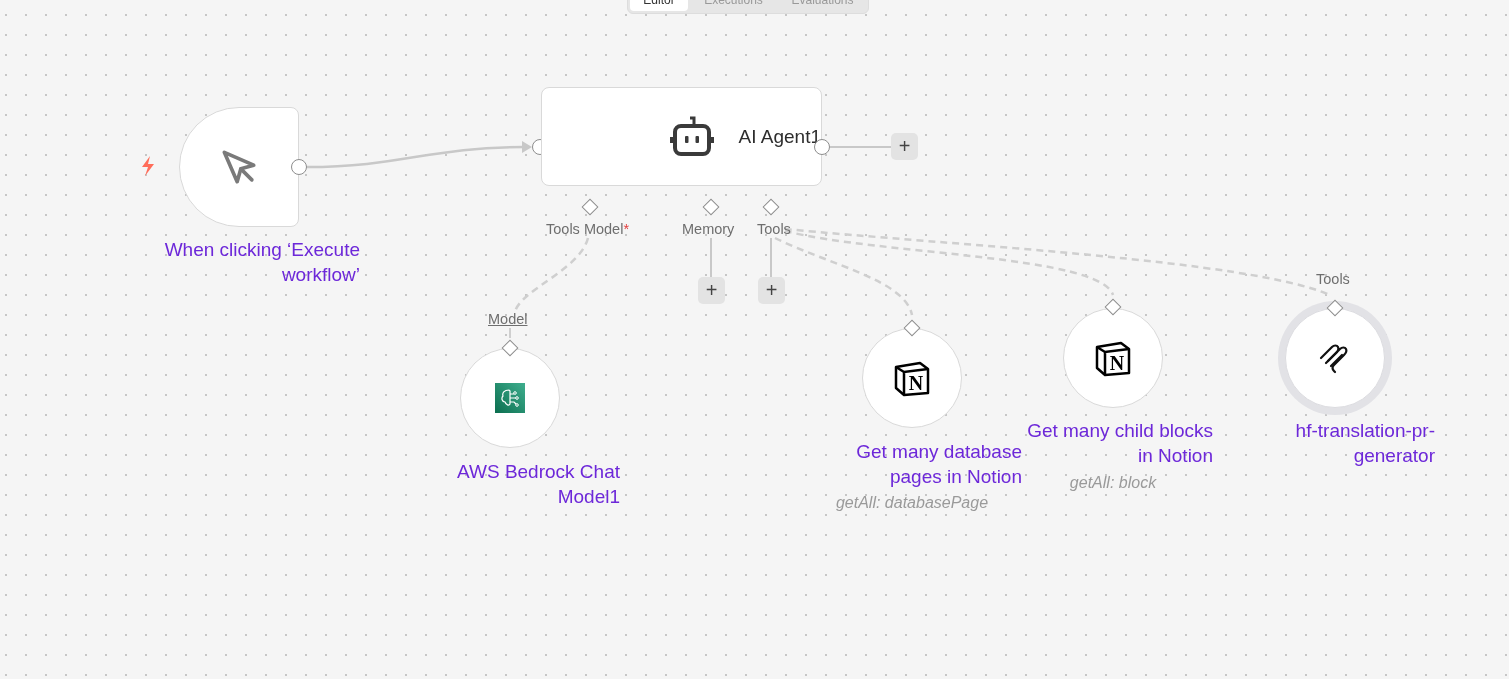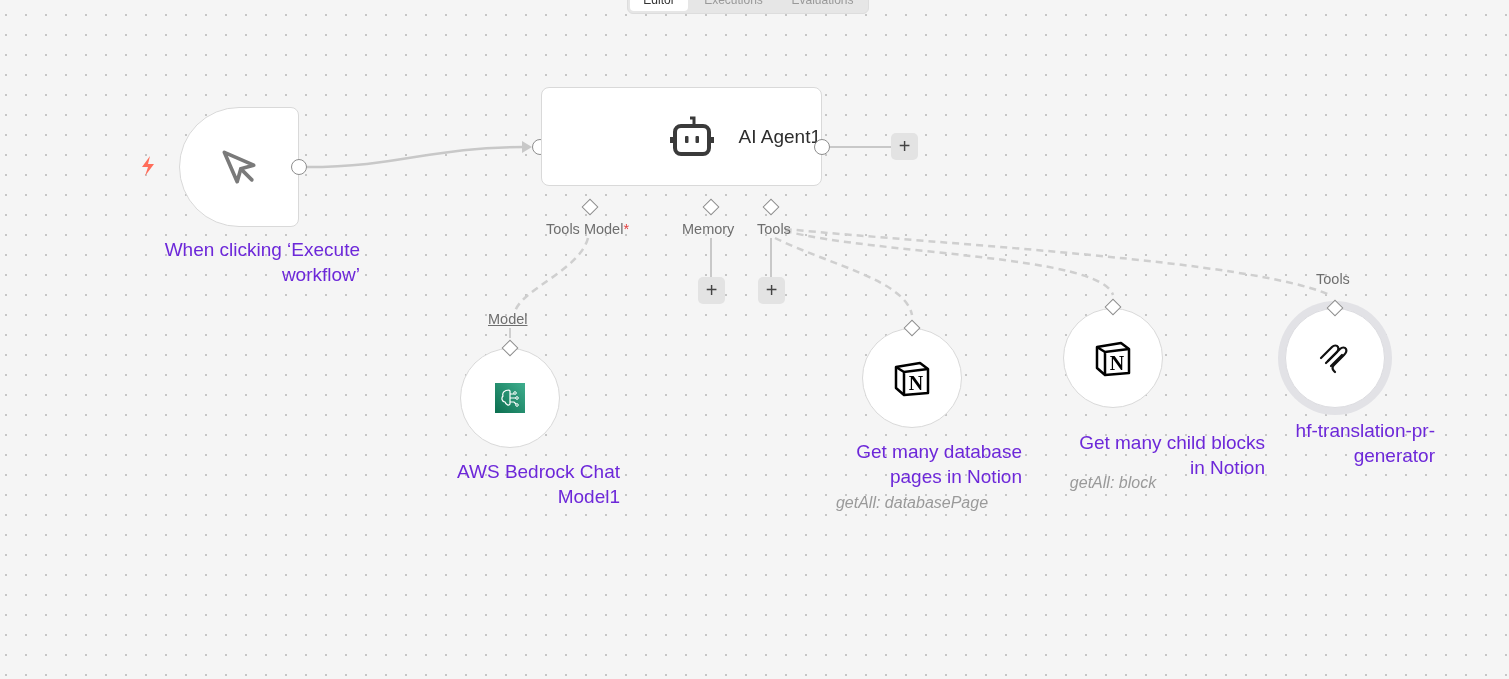--- a/index.html
+++ b/index.html
@@ -142,21 +142,21 @@
 <div class="sublabel" style="left:812px; top:494px; width:200px;">getAll: databasePage</div>
 
 <div class="node circle notion2">
   <svg width="38" height="38" viewBox="0 0 38 38">
     <path d="M3 8 L27 4 L35 10 L35 34 L11 36 L3 29 Z" fill="#fff" stroke="#000" stroke-width="2.5" stroke-linejoin="round"></path>
     <path d="M3 8 L11 13 L35 10 M11 13 L11 36" fill="none" stroke="#000" stroke-width="2.5"></path>
     <text x="23" y="31" font-family="Liberation Serif, serif" font-weight="bold" font-size="20" text-anchor="middle" fill="#000">N</text>
   </svg>
 </div>
 <div class="diamond" style="left:1107px; top:301px;"></div>
-<div class="label" style="left:1065px; top:418px; width:200px;margin-top:12px;">Get many child blocks in Notion</div>
+<div class="label" style="left:1013px; top:418px; width:200px;">Get many child blocks in Notion</div>
 <div class="sublabel" style="left:1013px; top:474px; width:200px;">getAll: block</div>
 
 <div class="port-label" style="left:1316px; top:271px;">Tools</div>
 <div class="node circle mcp">
   <svg width="34" height="34" viewBox="0 0 34 34">
     <path d="M3 17 L14 6 C16 4 19 4 20 6 C21 8 20 10 18 12 L10 20 M18 12 L22 8 C24 6 27 6 28 8 C29 10 28 12 26 14 L16 24 C14 26 14 28 16 30 L17 31" fill="none" stroke="#111" stroke-width="2.2" stroke-linecap="round" stroke-linejoin="round"></path>
     <path d="M8 22 L19 11 M13 25 L24 14" fill="none" stroke="#111" stroke-width="2.2" stroke-linecap="round"></path>
   </svg>
 </div>
 <div class="diamond" style="left:1329px; top:302px;"></div>

